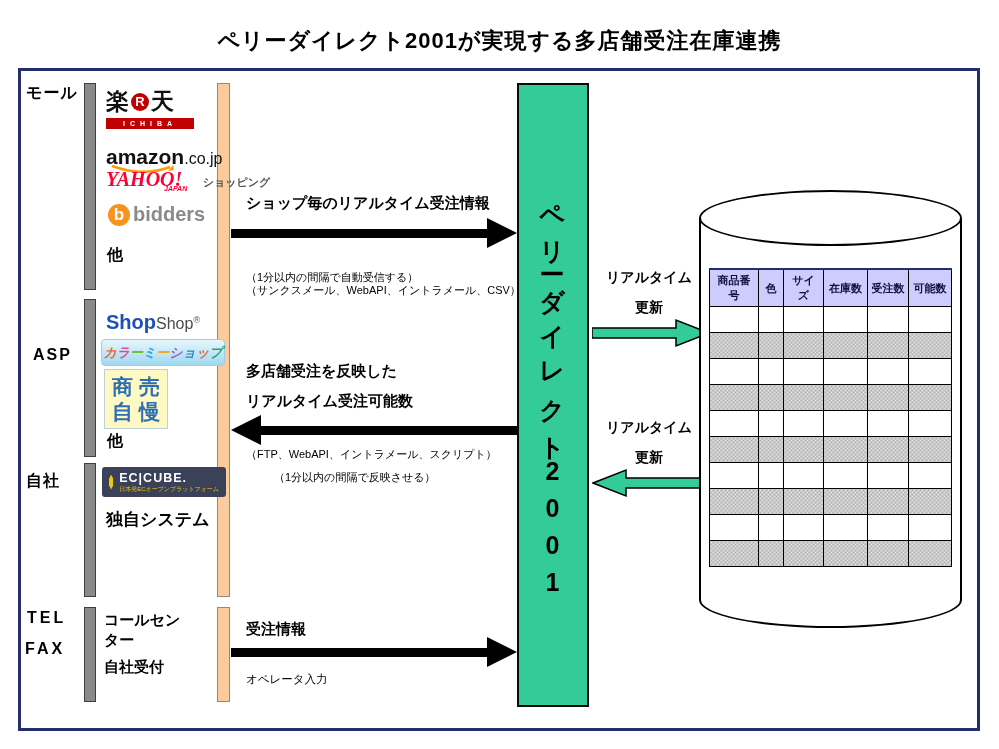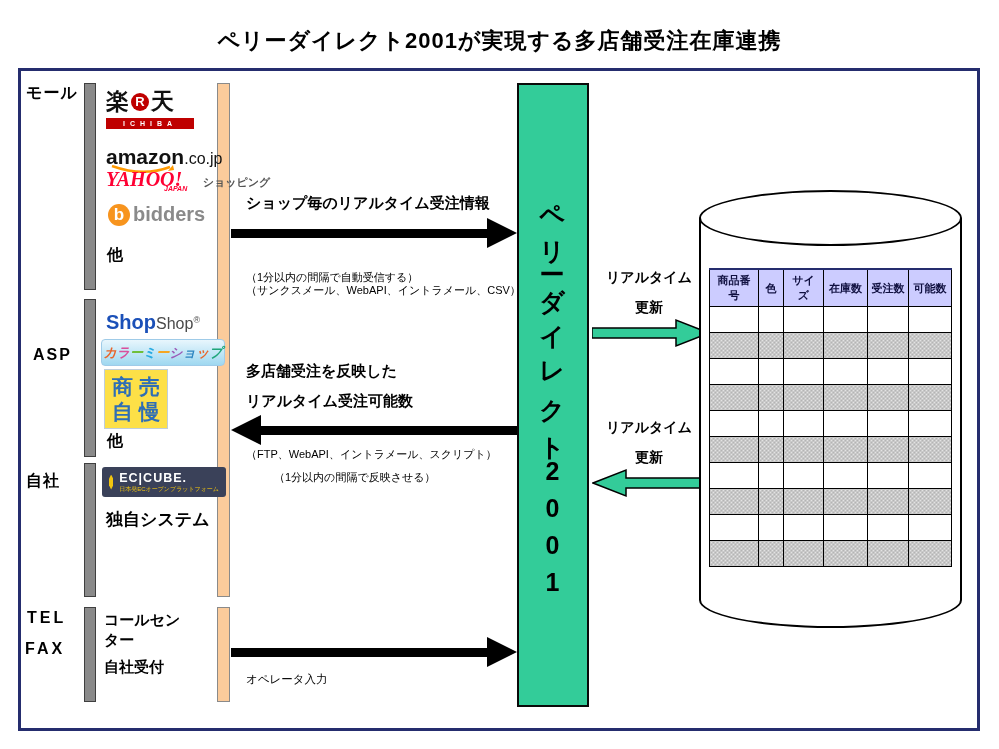--- a/index.html
+++ b/index.html
@@ -39,21 +39,21 @@
   .bid-circle { width:22px; height:22px; border-radius:50%; background:#F7941E; color:#fff;
     font-size:17px; font-weight:bold; display:flex; align-items:center; justify-content:center; }
   .bid-name { font-size:20px; font-weight:bold; color:#8A8A8A; }
   .others { font-size:16px; font-weight:bold; }
   .mk-make { color:#1B50B8; font-size:20px; font-weight:bold; }
   .mk-shop { color:#4A4A4A; font-size:16px; }
   .mk-reg { color:#4A4A4A; font-size:9px; vertical-align:super; }
   .colorme { width:122px; height:25px; border-radius:4px; border:1px solid #9FCBE8;
     background:linear-gradient(#E8F6FD,#9FD8F0); display:flex; align-items:center;
     justify-content:center; font-size:13px; font-weight:bold; font-style:italic; }
-  .shobai { width:62px; height:58px; background:#fde047; border:1px solid #BFCEDB;
+  .shobai { width:62px; height:58px; background:#fef9c3; border:1px solid #BFCEDB;
     display:flex; flex-direction:column; align-items:center; justify-content:center; }
   .shobai div { font-size:21px; font-weight:bold; color:#2E6EB5; letter-spacing:6px;
     line-height:25px; text-indent:6px; }
   .eccube { width:124px; height:30px; background:#3A4159; border-radius:3px;
     display:flex; align-items:center; gap:6px; padding:0 7px; box-sizing:border-box; }
   .ec-icon { width:15px; height:15px; background:#F2C50F;
     clip-path:polygon(50% 0,100% 28%,100% 72%,50% 100%,0 72%,0 28%); }
   .ec-col { display:flex; flex-direction:column; line-height:1; }
   .ec-name { color:#fff; font-weight:bold; font-size:12.5px; letter-spacing:1px; }
   .ec-tag { color:#F2C50F; font-size:6px; white-space:nowrap; margin-top:2px; }
@@ -203,20 +203,21 @@
 
   <div class="flow-text flow-title" style="top:362px;">多店舗受注を反映した</div>
   <div class="flow-text flow-title" style="top:392px;">リアルタイム受注可能数</div>
   <div class="barrow" style="left:231px; top:415px; width:286px;">
     <div class="bhead-left"></div>
     <div class="barrow-shaft" style="left:30px; width:256px;"></div>
   </div>
   <div class="flow-text flow-sub" style="top:447px;">（FTP、WebAPI、イントラメール、スクリプト）</div>
   <div class="flow-text flow-sub" style="top:470px;margin-left:28px;">（1分以内の間隔で反映させる）</div>
 
+  <div class="flow-text flow-title" style="top:620px;">受注情報</div>
   <div class="barrow" style="left:231px; top:637px; width:286px;">
     <div class="barrow-shaft" style="left:0; width:256px;"></div>
     <div class="bhead-right" style="left:256px;"></div>
   </div>
   <div class="flow-text flow-sub" style="top:672px; font-size:11.5px;">オペレータ入力</div>
 
   <div class="center-box">
     <span>ペリーダイレクト2001</span>
   </div>
 

